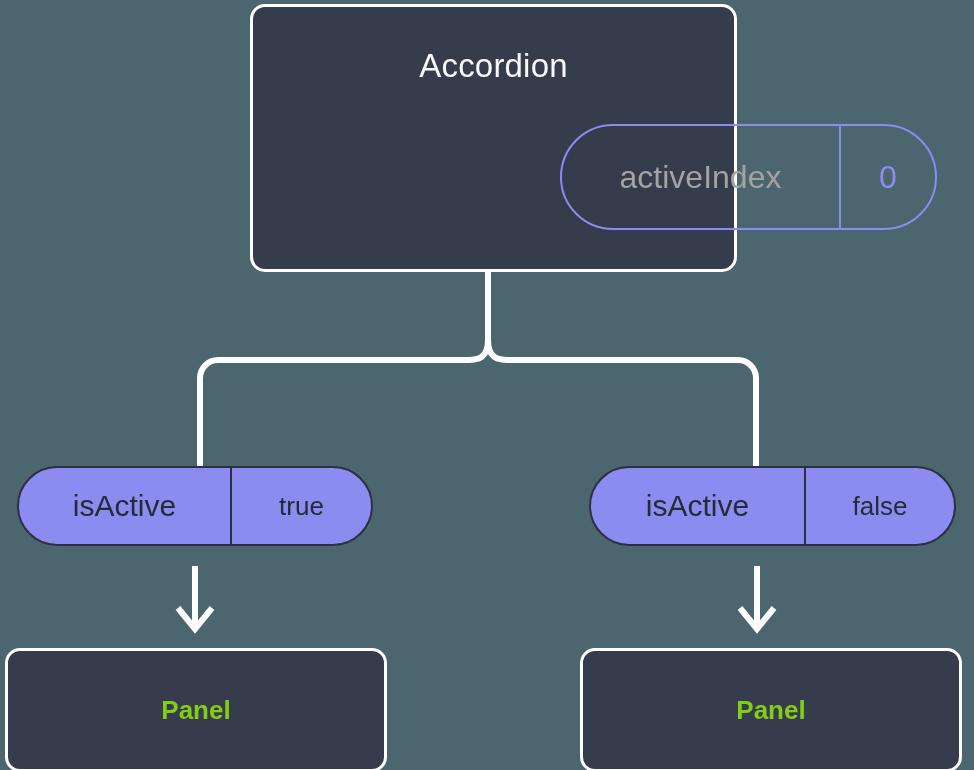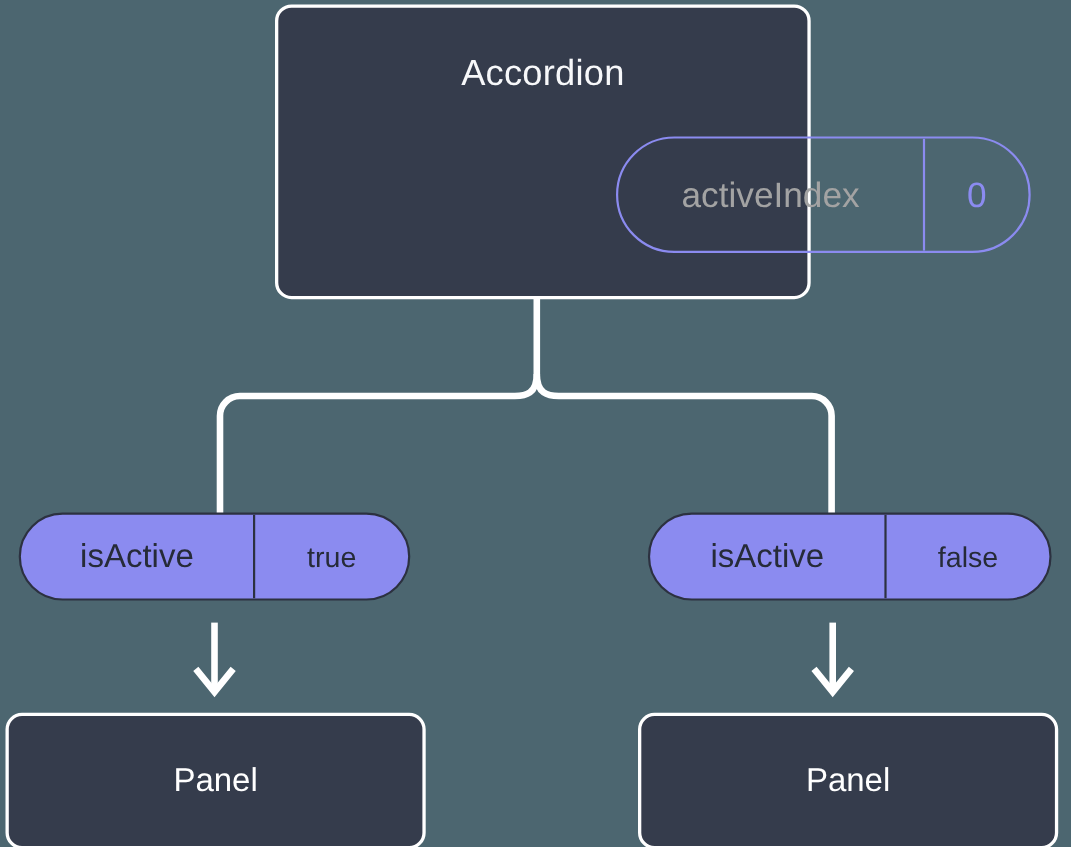--- a/index.html
+++ b/index.html
@@ -57,23 +57,23 @@
   }
   .panel-node {
     top: 648px;
     width: 382px;
     height: 124px;
     justify-content: center;
   }
   #panel-left { left: 5px; }
   #panel-right { left: 580px; }
   .panel-title {
-    color: #ffffff;
-    font-size: 30px;
-    font-weight: 400;
+    color: #84cc16;
+    font-size: 26px;
+    font-weight: 700;
     line-height: 1;
     margin: 0;
   }
 
   
   .pill {
     position: absolute;
     display: flex;
     align-items: stretch;
     box-sizing: border-box;

